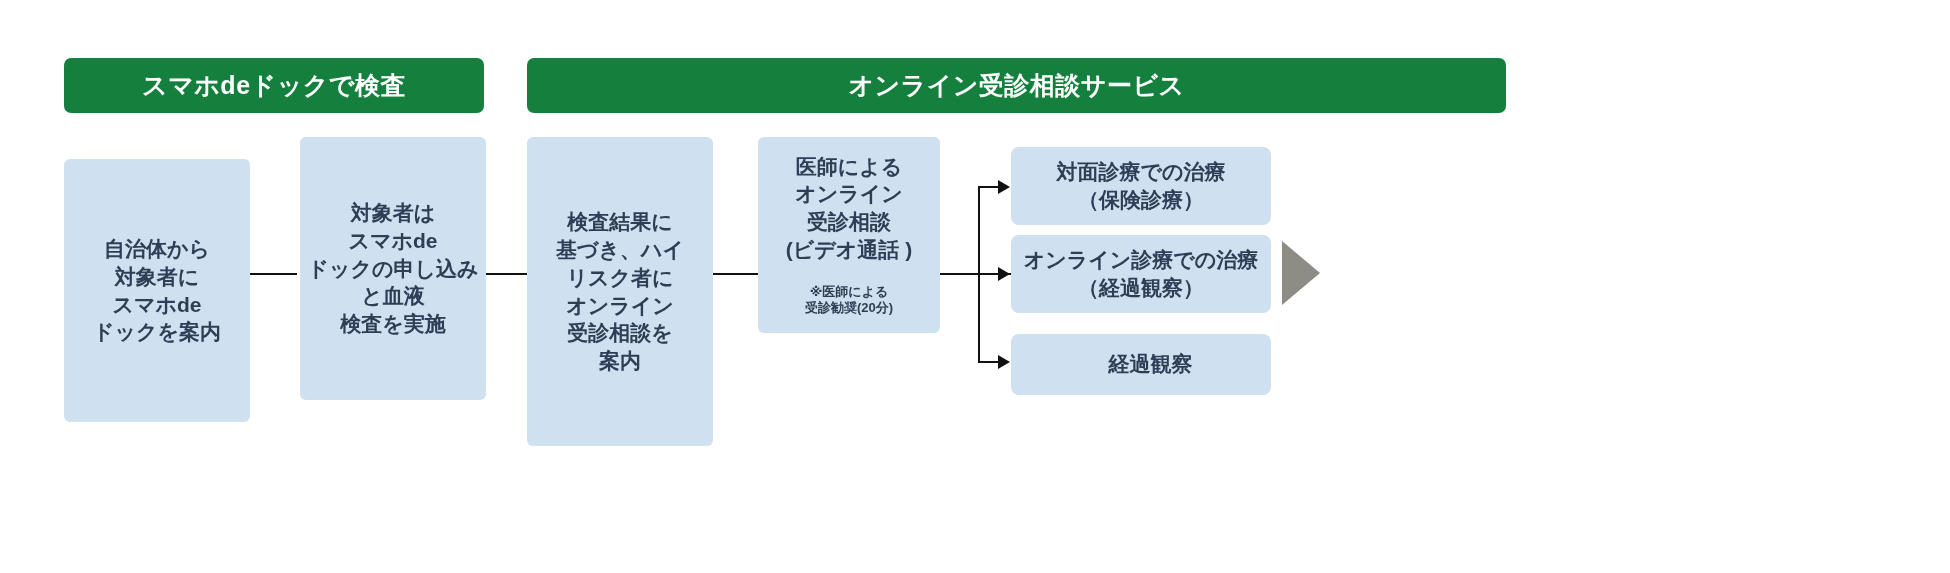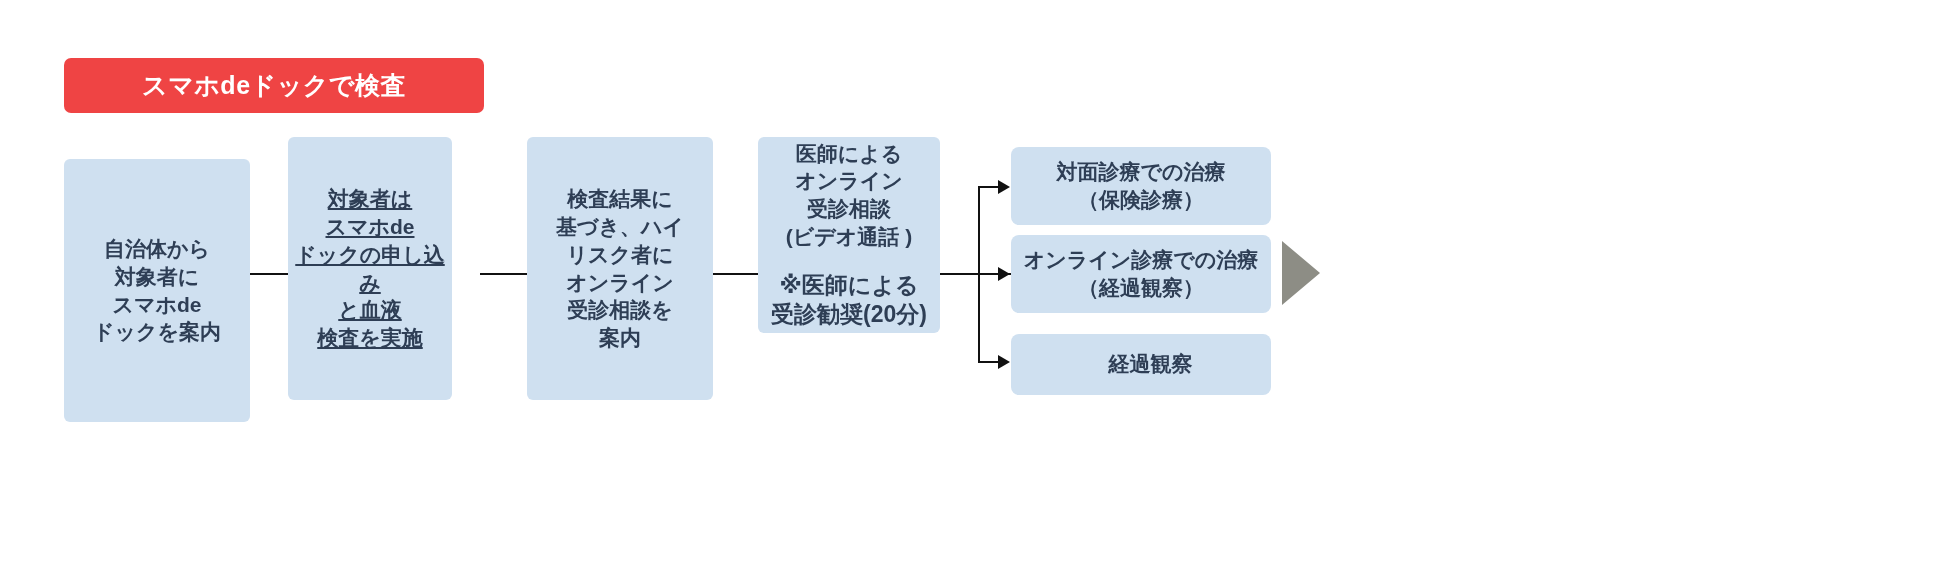--- a/index.html
+++ b/index.html
@@ -6,21 +6,21 @@
   body{
     width:1950px;height:573px;
     background:#ffffff;
     font-family:"Liberation Sans","DejaVu Sans",sans-serif;
     overflow:hidden;
   }
   #stage{position:relative;width:1950px;height:573px;}
 
   .banner{
     position:absolute;
-    background:#ef4444;
+    background:#15803d;
     border-radius:7px;
     color:#ffffff;
     font-weight:bold;
     font-size:25px;
     display:flex;align-items:center;justify-content:center;
     letter-spacing:0.5px;
   }
 
   .nodebox{
     position:absolute;
@@ -30,21 +30,21 @@
     font-weight:bold;
     display:flex;align-items:center;justify-content:center;
     text-align:center;
     line-height:1.32;
     font-size:21px;
     box-sizing:border-box;
   }
   .nodebox .inner{white-space:pre-line;}
   .note{
     display:block;
-    font-size:23px;
+    font-size:13px;
     margin-top:20px;
     white-space:pre-line;
     line-height:1.3;
   }
   .smallbox{
     position:absolute;
     background:#cfe0f0;
     border-radius:8px;
     color:#2e3e55;
     font-weight:bold;
@@ -83,41 +83,44 @@
 </style>
 </head>
 <body>
 
 <div id="stage">
 
   <div class="banner" style="left:64px;top:58px;width:420px;height:55px;">
     <span>スマホdeドックで検査</span>
   </div>
 
+  <div class="banner" style="left:527px;top:58px;width:979px;height:55px;">
+    <span>オンライン受診相談サービス</span>
+  </div>
 
   <div class="hline" style="left:249px;top:273px;width:48px;"></div>
   <div class="hline" style="left:480px;top:273px;width:48px;"></div>
   <div class="hline" style="left:711px;top:273px;width:48px;"></div>
 
   <div class="nodebox" style="left:64px;top:137px;width:186px;height:263px;margin-top:22px;">
     <span class="inner">自治体から
 対象者に
 スマホde
 ドックを案内</span>
   </div>
 
-  <div class="nodebox" style="left:288px;top:137px;width:164px;height:263px;text-decoration:underline;">
+  <div class="nodebox" style="left:300px;top:137px;width:186px;height:263px;">
     <span class="inner">対象者は
 スマホde
 ドックの申し込み
 と血液
 検査を実施</span>
   </div>
 
-  <div class="nodebox" style="left:527px;top:137px;width:186px;height:263px;">
+  <div class="nodebox" style="left:527px;top:137px;width:186px;height:309px;">
     <span class="inner">検査結果に
 基づき、ハイ
 リスク者に
 オンライン
 受診相談を
 案内</span>
   </div>
 
   <div class="nodebox" style="left:758px;top:137px;width:182px;height:196px;flex-direction:column;">
     <span class="inner">医師による

